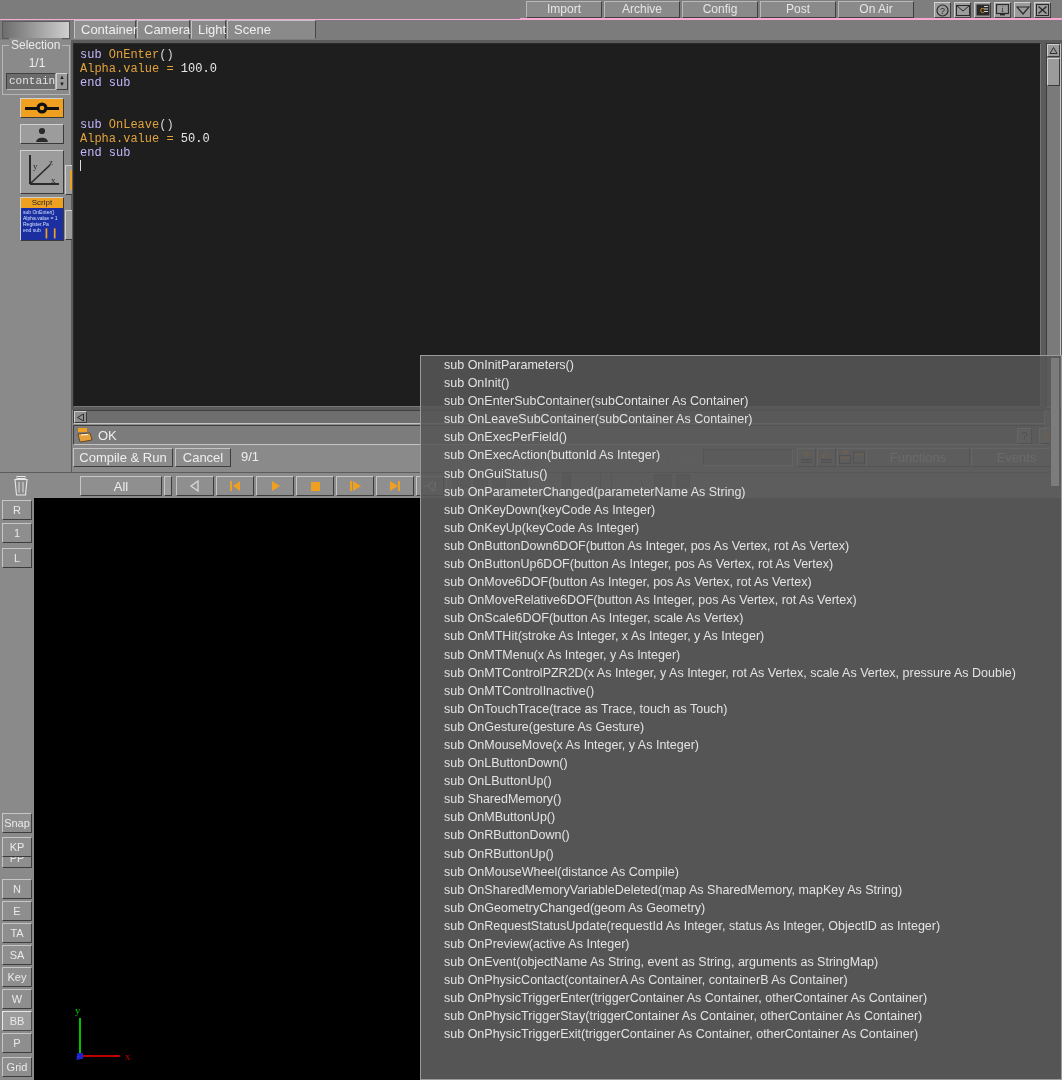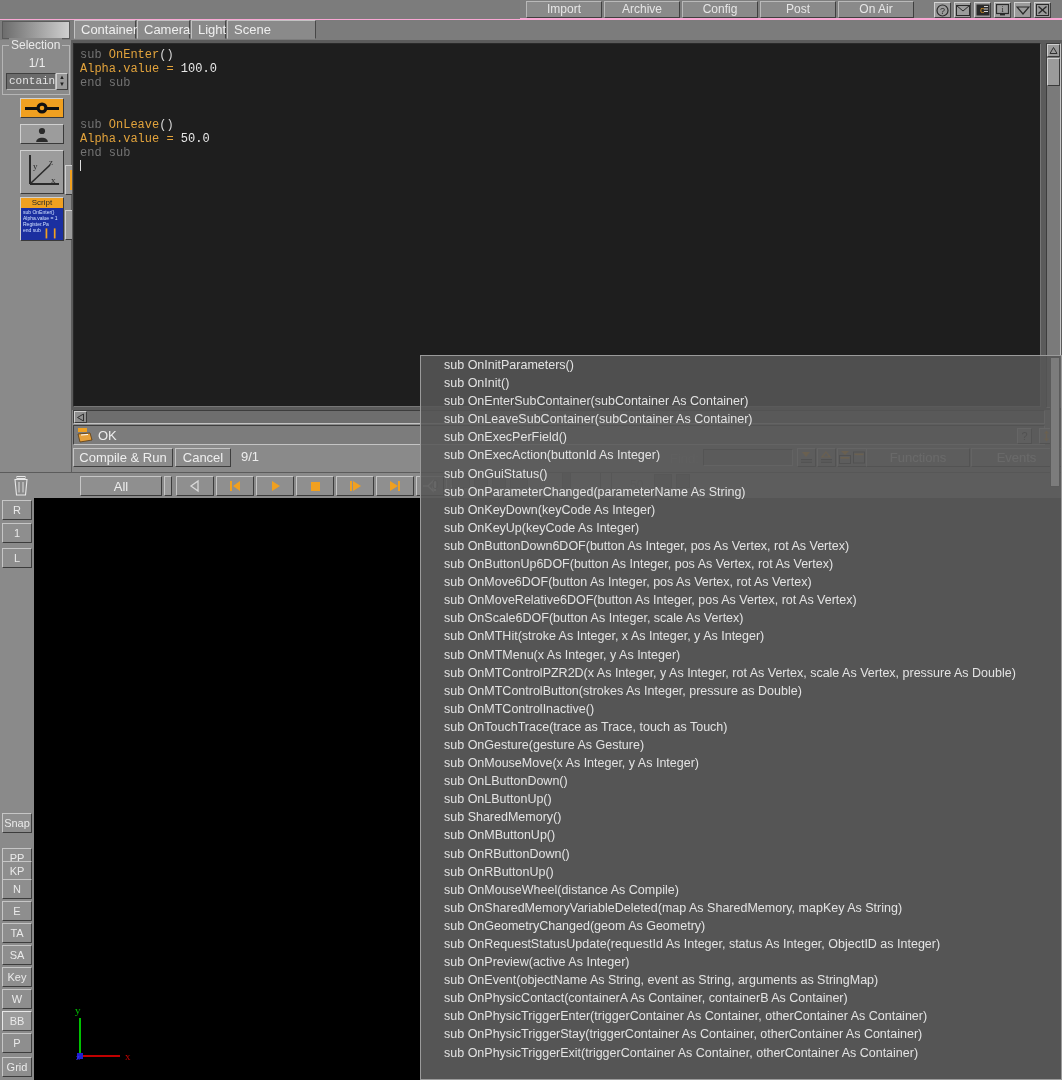--- a/index.html
+++ b/index.html
@@ -58,21 +58,21 @@
               background:#9c9c9c; cursor:default; }
   .slider-tab { position:absolute; width:14px; height:30px; background:#9c9c9c;
                 border:1px solid; border-color:#d0d0d0 #3a3a3a #3a3a3a #d0d0d0; }
 
   
   .editor-wrap { position:absolute; left:72px; top:40px; width:990px; height:370px; background:#5b5b5b; }
   .editor { position:absolute; left:1px; top:3px; width:968px; height:364px; background:#1e1e1e;
             border:1px solid; border-color:#2a2a2a #777 #777 #2a2a2a;
             font-family:"Liberation Mono", monospace; font-size:12px; line-height:14px;
             padding:4px 6px; overflow:hidden; white-space:pre; }
-  .kw { color:#737373; }
+  .kw { color:#c4b5fd; }
   .id { color:#e2a33c; }
   .num { color:#e8e8e8; }
   .pl  { color:#d6d6d6; }
   .caret { display:inline-block; width:1px; height:11px; background:#ddd; vertical-align:-1px; }
 
   .vscroll { position:absolute; left:1046px; top:43px; width:15px; height:365px; background:#7a7a7a;
              border:1px solid; border-color:#3e3e3e #c4c4c4 #c4c4c4 #3e3e3e; }
   .vscroll .up { position:absolute; left:0; top:0; width:13px; height:13px; background:#9b9b9b;
                  border:1px solid; border-color:#d0d0d0 #3a3a3a #3a3a3a #d0d0d0;
                  display:flex; align-items:center; justify-content:center; }
@@ -400,21 +400,21 @@
       </div>
   </div>
 
   <div class="lefttools">
     <div id="lefttoolbar">
         <div class="vtb" style="top: 2px;">R</div>
         <div class="vtb" style="top: 25px;">1</div>
         <div class="vtb" style="top: 50px;">L</div>
         <div class="vtb" style="top: 315px;">Snap</div>
         <div class="vtb" style="top: 350px;">PP</div>
-        <div class="vtb" style="top: 363px;">KP</div>
+        <div class="vtb" style="top: 339px;">KP</div>
         <div class="vtb" style="top: 381px;">N</div>
         <div class="vtb" style="top: 403px;">E</div>
         <div class="vtb" style="top: 425px;">TA</div>
         <div class="vtb" style="top: 447px;">SA</div>
         <div class="vtb" style="top: 469px;">Key</div>
         <div class="vtb" style="top: 491px;">W</div>
         <div class="vtb sel" style="top: 513px;">BB</div>
         <div class="vtb" style="top: 535px;">P</div>
         <div class="vtb" style="top: 559px;">Grid</div>
       </div>
@@ -457,21 +457,20 @@
         <div class="dd-item">sub OnKeyDown(keyCode As Integer)</div>
         <div class="dd-item">sub OnKeyUp(keyCode As Integer)</div>
         <div class="dd-item">sub OnButtonDown6DOF(button As Integer, pos As Vertex, rot As Vertex)</div>
         <div class="dd-item">sub OnButtonUp6DOF(button As Integer, pos As Vertex, rot As Vertex)</div>
         <div class="dd-item">sub OnMove6DOF(button As Integer, pos As Vertex, rot As Vertex)</div>
         <div class="dd-item">sub OnMoveRelative6DOF(button As Integer, pos As Vertex, rot As Vertex)</div>
         <div class="dd-item">sub OnScale6DOF(button As Integer, scale As Vertex)</div>
         <div class="dd-item">sub OnMTHit(stroke As Integer, x As Integer, y As Integer)</div>
         <div class="dd-item">sub OnMTMenu(x As Integer, y As Integer)</div>
         <div class="dd-item">sub OnMTControlPZR2D(x As Integer, y As Integer, rot As Vertex, scale As Vertex, pressure As Double)</div>
-        <div class="dd-item">sub OnMTControlButton(strokes As Integer, pressure as Double)</div>
         <div class="dd-item">sub OnMTControlInactive()</div>
         <div class="dd-item">sub OnTouchTrace(trace as Trace, touch as Touch)</div>
         <div class="dd-item">sub OnGesture(gesture As Gesture)</div>
         <div class="dd-item">sub OnMouseMove(x As Integer, y As Integer)</div>
         <div class="dd-item">sub OnLButtonDown()</div>
         <div class="dd-item">sub OnLButtonUp()</div>
         <div class="dd-item">sub SharedMemory()</div>
         <div class="dd-item">sub OnMButtonUp()</div>
         <div class="dd-item">sub OnRButtonDown()</div>
         <div class="dd-item">sub OnRButtonUp()</div>

